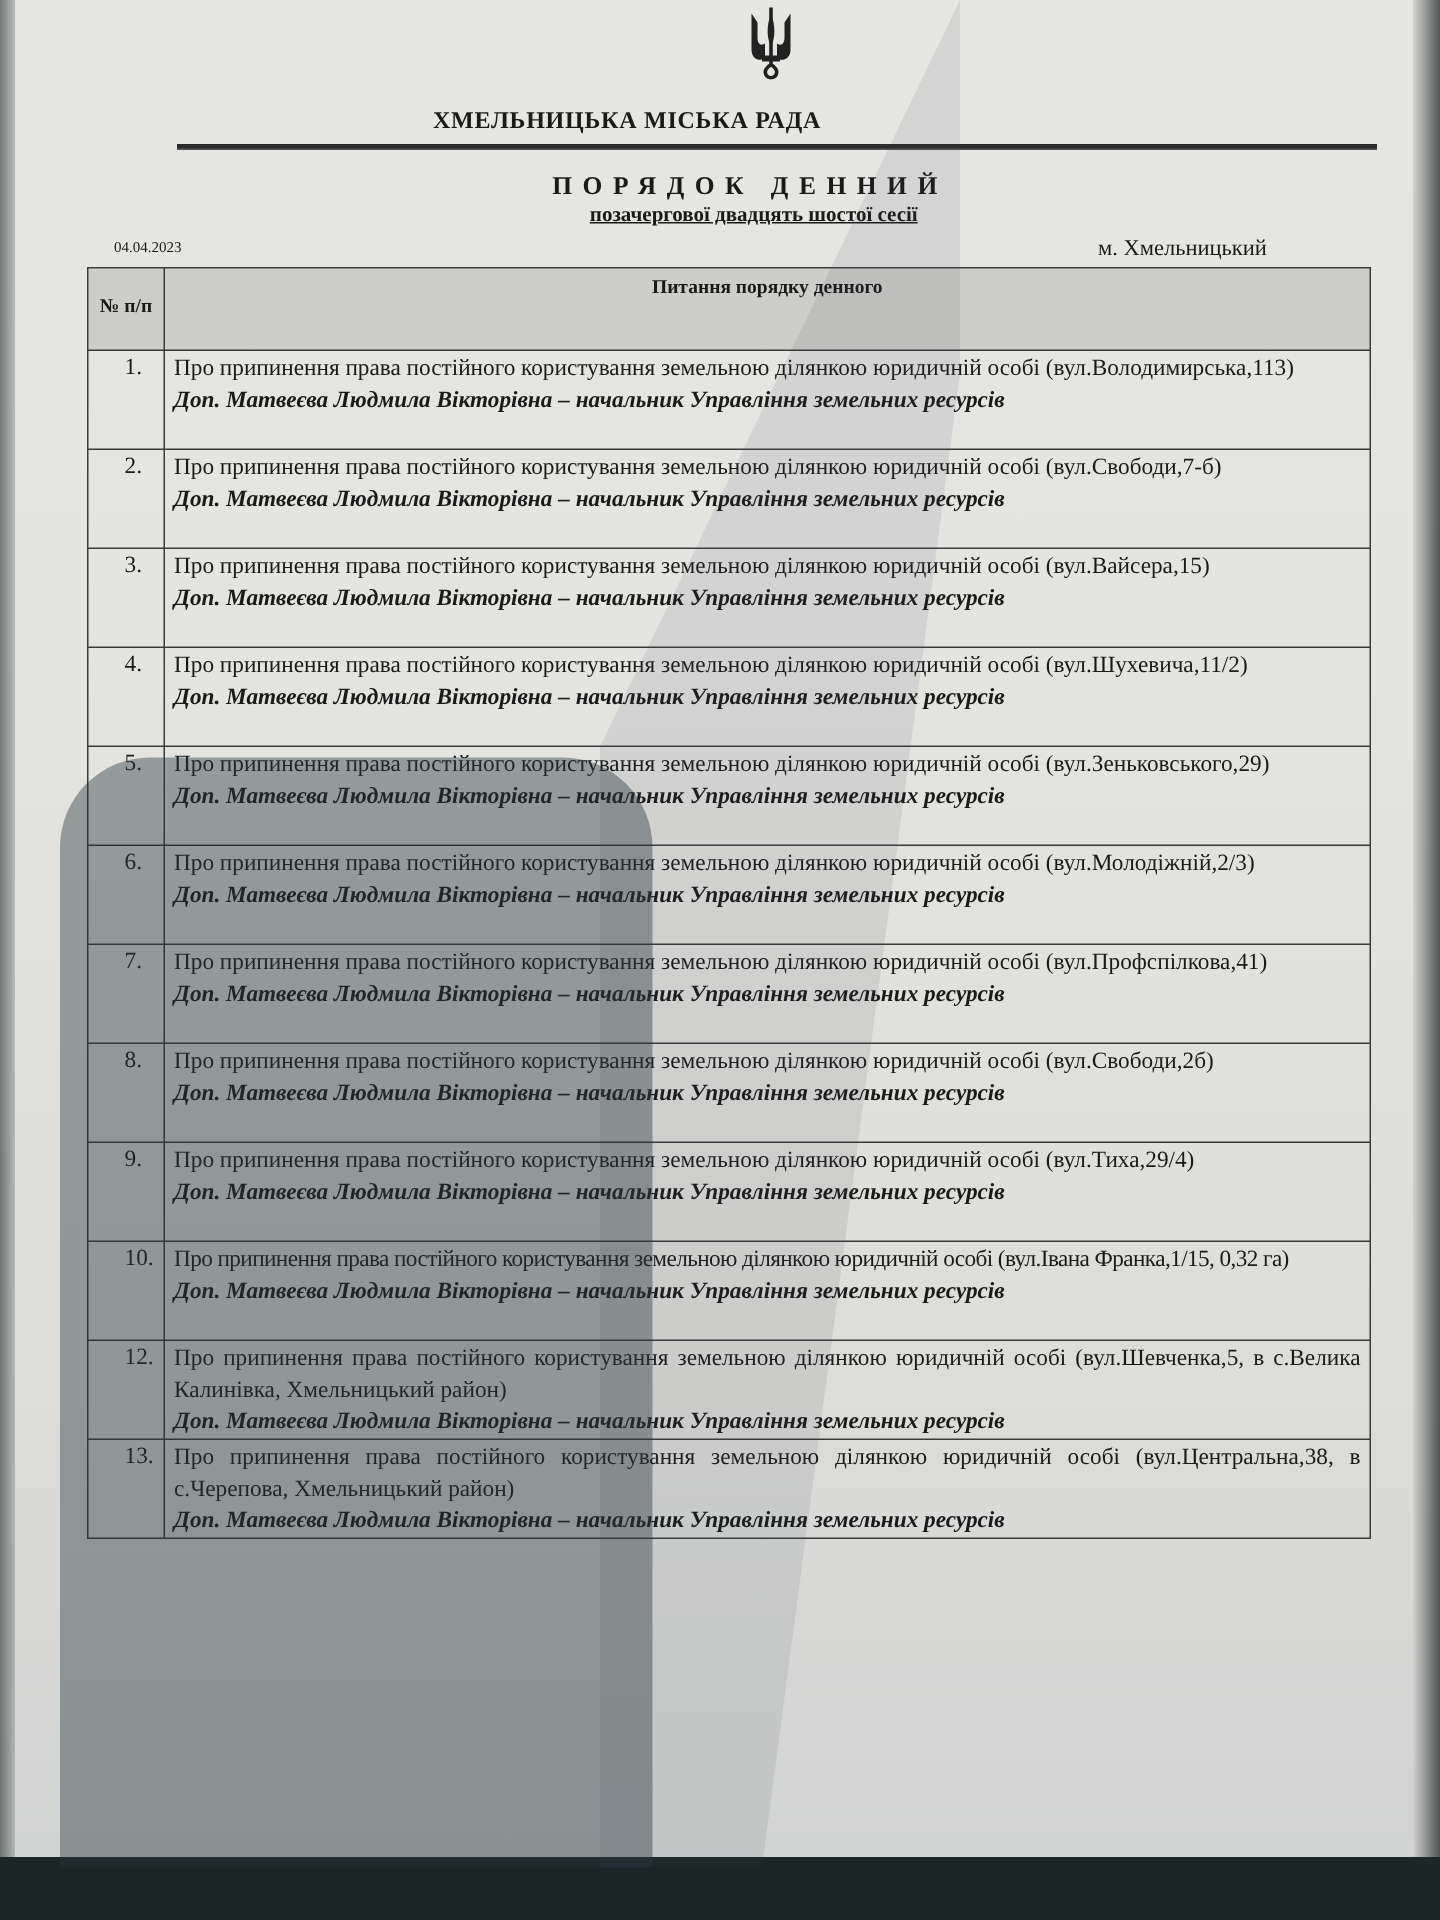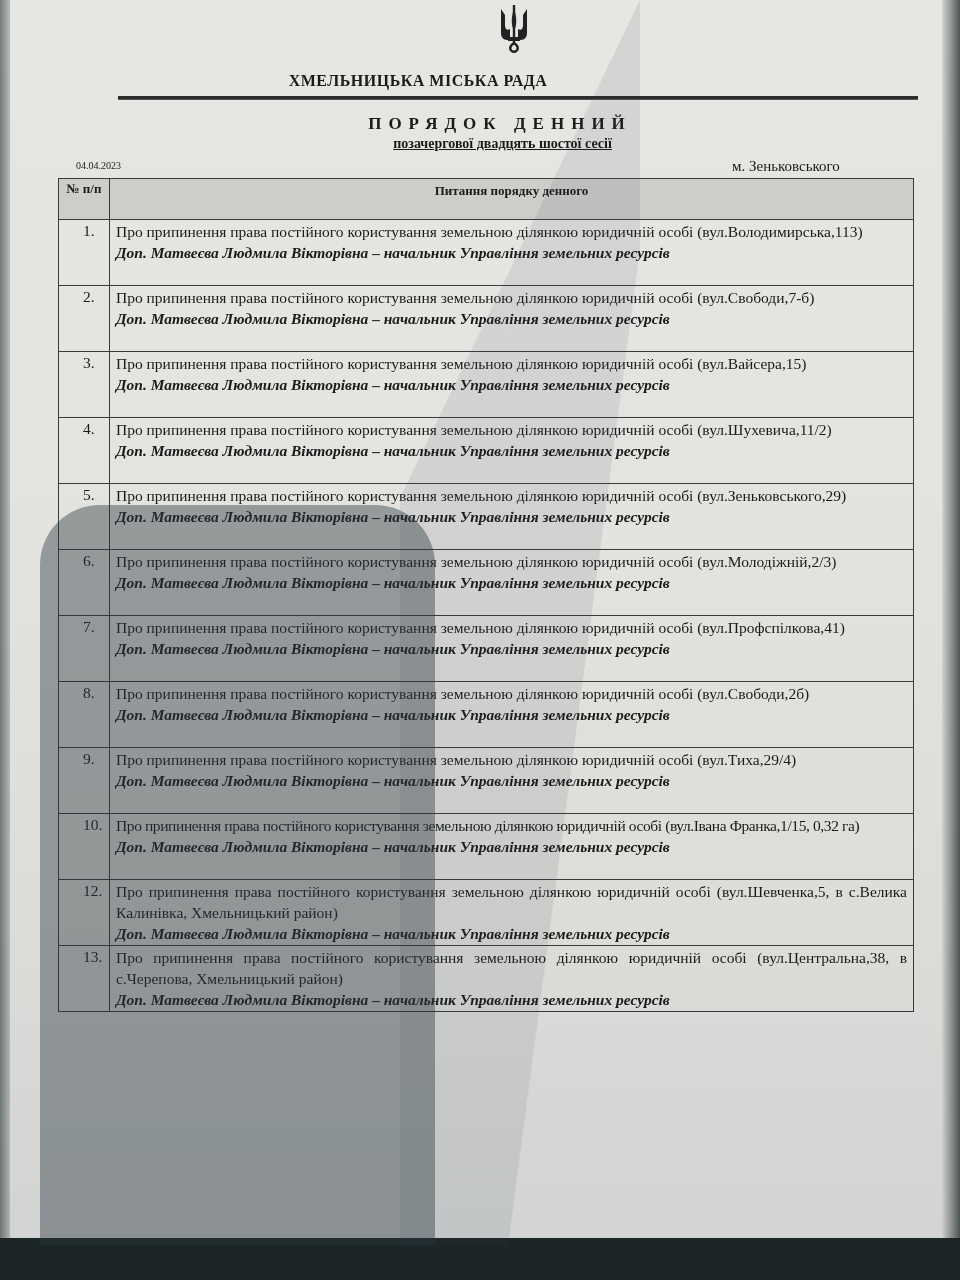--- a/index.html
+++ b/index.html
@@ -69,21 +69,21 @@
     position: absolute; left: 58px; top: 178px; width: 856px;
     border-collapse: collapse;
     font-size: 15.5px; line-height: 21px;
   }
   table.agenda td, table.agenda th {
     border: 1.5px solid #3a3a3a; vertical-align: top;
   }
   table.agenda th {
     background: #cdcdca; font-weight: bold; font-size: 13px; height: 38px;
   }
-  th.col-num { width: 50px; line-height: 17px; text-align: center; padding: 1px 0 0 0; margin-top: 32px; }
+  th.col-num { width: 50px; line-height: 17px; text-align: center; padding: 16px 0 0 0; margin-top: 32px; }
   th.col-q { vertical-align: middle; text-align: center; }
   td.num { width: 50px; padding: 0 0 0 24px; box-sizing: border-box; }
   td.item { padding: 1px 6px 0 6px; text-align: justify; }
   .speaker {
     font-weight: bold; font-style: italic; display: block; white-space: nowrap;
   }
   .tight .item-text { letter-spacing: -0.4px; text-align: left; }
   tr.row { height: 66px; }
 </style>
 </head>
@@ -100,21 +100,21 @@
   <path d="M30 6 L30 30 C30 37 24 38 21 36 L21 26 C24 28 26 26 26 22 L26 12 Z" fill="#222"></path>
   <path d="M11 34 L23 34 L23 38 L11 38 Z" fill="#222"></path>
   <path d="M17 6 C14 14 14 22 17 28 C20 22 20 14 17 6 Z" fill="#222"></path>
 </svg>
 
 <div class="council">ХМЕЛЬНИЦЬКА МІСЬКА РАДА</div>
 <div class="council-rule"></div>
 <div class="doc-title">ПОРЯДОК ДЕННИЙ</div>
 <div class="doc-subtitle">позачергової двадцять шостої сесії</div>
 <div class="doc-date">04.04.2023</div>
-<div class="doc-city">м. Зеньковського</div>
+<div class="doc-city">м. Хмельницький</div>
 
 <table class="agenda">
   <thead>
     <tr>
       <th class="col-num">№ п/п</th>
       <th class="col-q">Питання порядку денного</th>
     </tr>
   </thead>
   <tbody id="agenda-body">
       <tr class="row">

